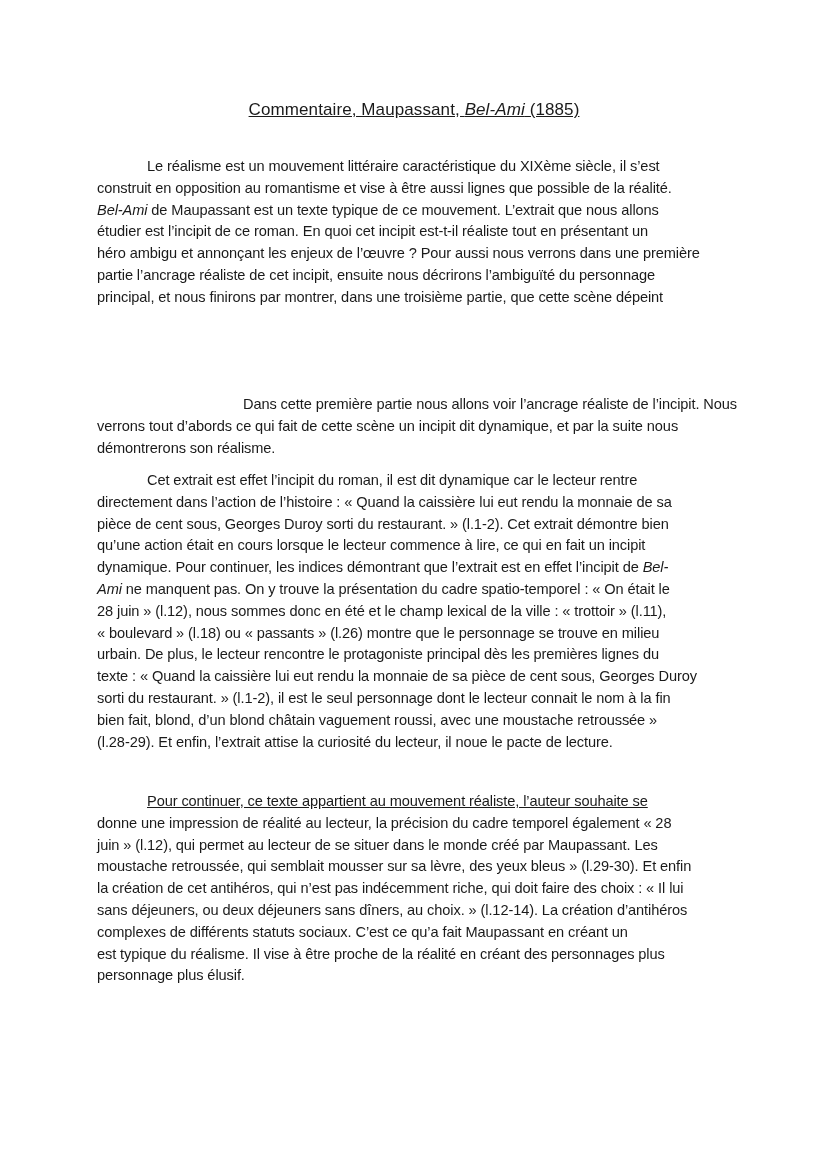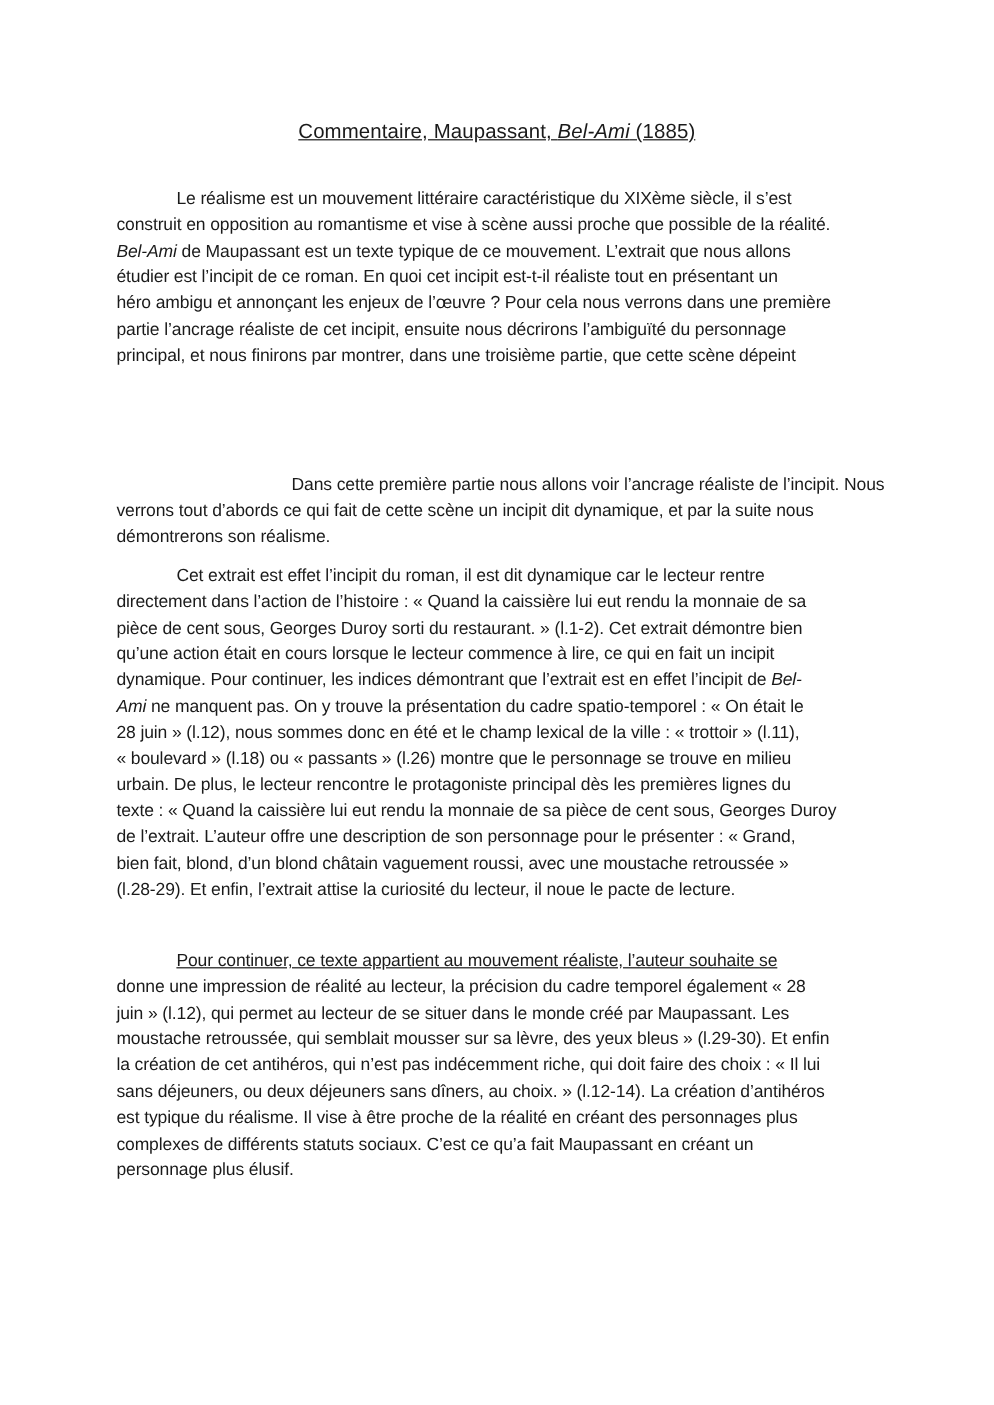--- a/index.html
+++ b/index.html
@@ -27,51 +27,51 @@
 </head>
 <body>
 
 <div class="page">
   <div class="title">
     <span>Commentaire, Maupassant, </span><i>Bel-Ami</i><span> (1885)</span>
   </div>
 
   <div class="body intro">
       <span class="line" style="padding-left: 50px;"><span>Le réalisme est un mouvement littéraire caractéristique du XIXème siècle, il s’est</span></span>
-      <span class="line"><span>construit en opposition au romantisme et vise à scène aussi proche que possible de la réalité.</span></span>
+      <span class="line"><span>construit en opposition au romantisme et vise à être aussi lignes que possible de la réalité.</span></span>
       <span class="line"><i>Bel-Ami</i><span> de Maupassant est un texte typique de ce mouvement. L’extrait que nous allons</span></span>
       <span class="line"><span>étudier est l’incipit de ce roman. En quoi cet incipit est-t-il réaliste tout en présentant un</span></span>
-      <span class="line"><span>héro ambigu et annonçant les enjeux de l’œuvre ? Pour cela nous verrons dans une première</span></span>
+      <span class="line"><span>héro ambigu et annonçant les enjeux de l’œuvre ? Pour aussi nous verrons dans une première</span></span>
       <span class="line"><span>partie l’ancrage réaliste de cet incipit, ensuite nous décrirons l’ambiguïté du personnage</span></span>
       <span class="line"><span>principal, et nous finirons par montrer, dans une troisième partie, que cette scène dépeint</span></span>
     </div>
   <div class="body p1">
       <span class="line" style="padding-left: 55px; text-align: right;"><span>Dans cette première partie nous allons voir l’ancrage réaliste de l’incipit. Nous</span></span>
       <span class="line"><span>verrons tout d’abords ce qui fait de cette scène un incipit dit dynamique, et par la suite nous</span></span>
       <span class="line"><span>démontrerons son réalisme.</span></span>
     </div>
   <div class="body p2">
       <span class="line" style="padding-left: 50px;"><span>Cet extrait est effet l’incipit du roman, il est dit dynamique car le lecteur rentre</span></span>
       <span class="line"><span>directement dans l’action de l’histoire : « Quand la caissière lui eut rendu la monnaie de sa</span></span>
       <span class="line"><span>pièce de cent sous, Georges Duroy sorti du restaurant. » (l.1-2). Cet extrait démontre bien</span></span>
       <span class="line"><span>qu’une action était en cours lorsque le lecteur commence à lire, ce qui en fait un incipit</span></span>
       <span class="line"><span>dynamique. Pour continuer, les indices démontrant que l’extrait est en effet l’incipit de </span><i>Bel-</i></span>
       <span class="line"><i>Ami</i><span> ne manquent pas. On y trouve la présentation du cadre spatio-temporel : « On était le</span></span>
       <span class="line"><span>28 juin » (l.12), nous sommes donc en été et le champ lexical de la ville : « trottoir » (l.11),</span></span>
       <span class="line"><span>« boulevard » (l.18) ou « passants » (l.26) montre que le personnage se trouve en milieu</span></span>
       <span class="line"><span>urbain. De plus, le lecteur rencontre le protagoniste principal dès les premières lignes du</span></span>
       <span class="line"><span>texte : « Quand la caissière lui eut rendu la monnaie de sa pièce de cent sous, Georges Duroy</span></span>
-      <span class="line"><span>de l’extrait. L’auteur offre une description de son personnage pour le présenter : « Grand,</span></span>
+      <span class="line"><span>sorti du restaurant. » (l.1-2), il est le seul personnage dont le lecteur connait le nom à la fin</span></span>
       <span class="line"><span>bien fait, blond, d’un blond châtain vaguement roussi, avec une moustache retroussée »</span></span>
       <span class="line"><span>(l.28-29).  Et enfin, l’extrait attise la curiosité du lecteur, il noue le pacte de lecture.</span></span>
     </div>
   <div class="body p3">
       <span class="line" style="padding-left: 50px; text-decoration: underline;"><span>Pour continuer, ce texte appartient au mouvement réaliste, l’auteur souhaite se</span></span>
       <span class="line"><span>donne une impression de réalité au lecteur, la précision du cadre temporel également « 28</span></span>
       <span class="line"><span>juin » (l.12), qui permet au lecteur de se situer dans le monde créé par Maupassant. Les</span></span>
       <span class="line"><span>moustache retroussée, qui semblait mousser sur sa lèvre, des yeux bleus » (l.29-30). Et enfin</span></span>
       <span class="line"><span>la création de cet antihéros, qui n’est pas indécemment riche, qui doit faire des choix : « Il lui</span></span>
       <span class="line"><span>sans déjeuners, ou deux déjeuners sans dîners, au choix. » (l.12-14). La création d’antihéros</span></span>
+      <span class="line"><span>complexes de différents statuts sociaux. C’est ce qu’a fait Maupassant en créant un</span></span>
       <span class="line"><span>est typique du réalisme. Il vise à être proche de la réalité en créant des personnages plus</span></span>
-      <span class="line"><span>complexes de différents statuts sociaux. C’est ce qu’a fait Maupassant en créant un</span></span>
       <span class="line"><span>personnage plus élusif.</span></span>
     </div>
 </div>
 
 </body></html>

